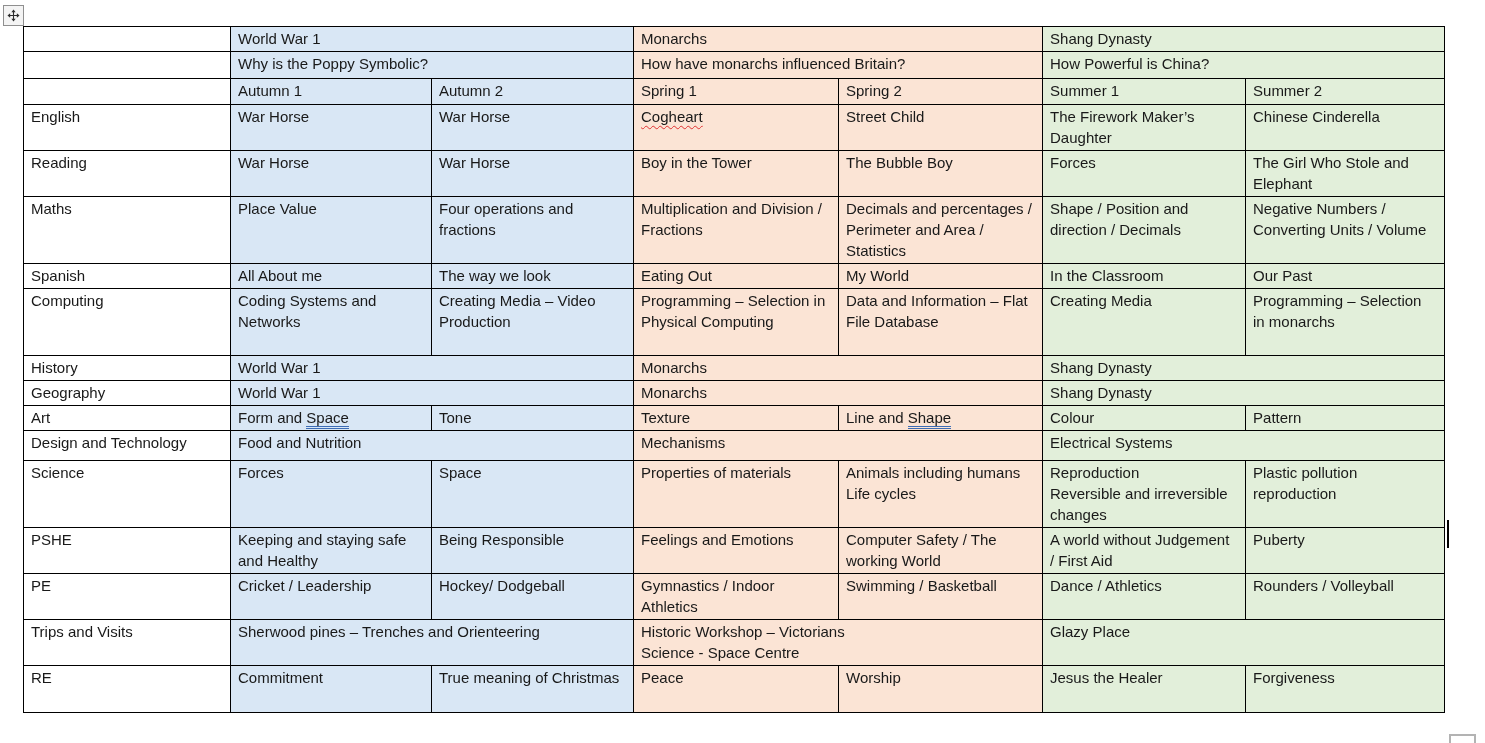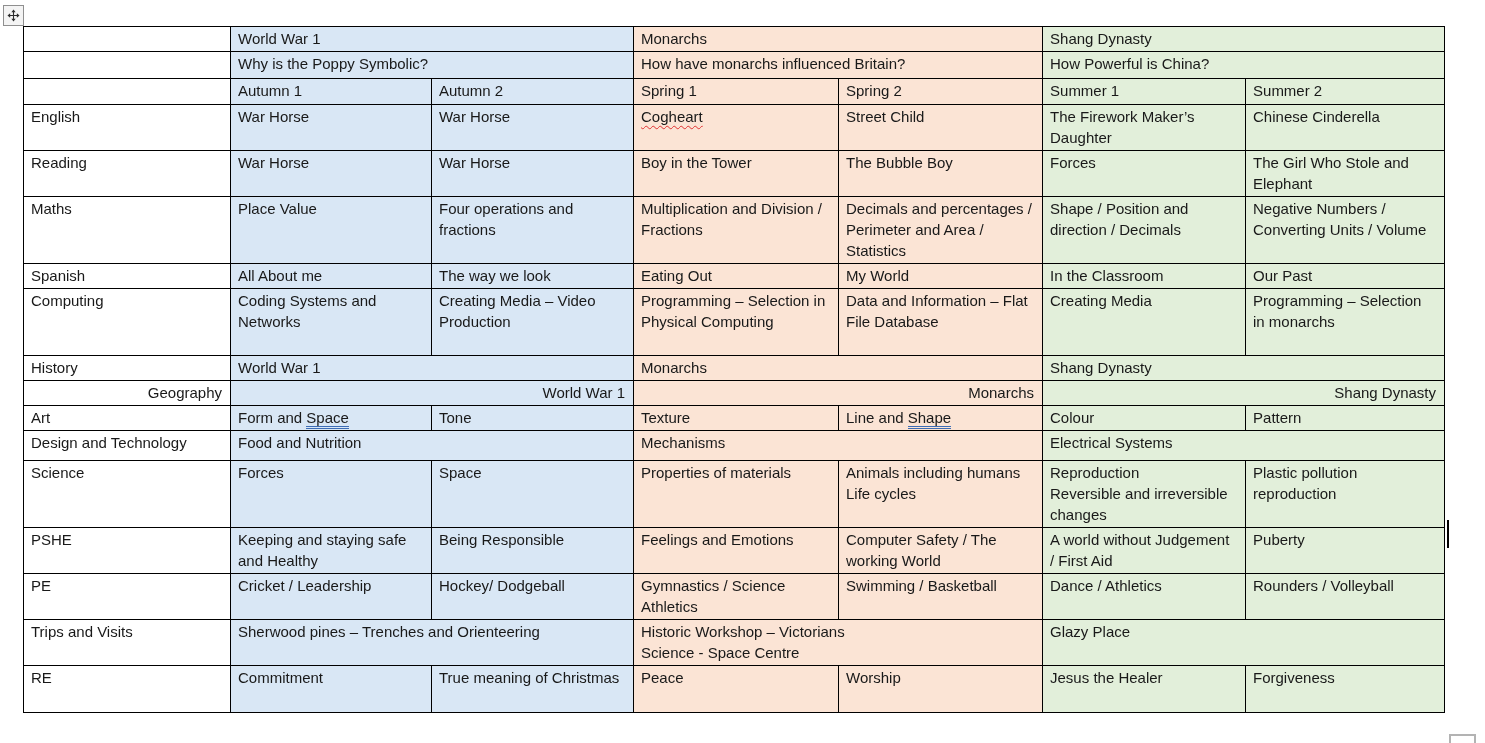--- a/index.html
+++ b/index.html
@@ -143,21 +143,21 @@
           <td class="spring">Data and Information – Flat File Database</td>
           <td class="summer">Creating Media</td>
           <td class="summer">Programming – Selection in monarchs</td>
         </tr>
         <tr style="height: 23px;">
           <td class="subject-cell">History</td>
           <td class="autumn" colspan="2">World War 1</td>
           <td class="spring" colspan="2">Monarchs</td>
           <td class="summer" colspan="2">Shang Dynasty</td>
         </tr>
-        <tr style="height: 23px; text-align: right;">
+        <tr style="height: 23px;">
           <td class="subject-cell">Geography</td>
           <td class="autumn" colspan="2">World War 1</td>
           <td class="spring" colspan="2">Monarchs</td>
           <td class="summer" colspan="2">Shang Dynasty</td>
         </tr>
         <tr style="height: 24px;">
           <td class="subject-cell">Art</td>
           <td class="autumn"><span>Form and </span><span class="mark-grammar">Space</span></td>
           <td class="autumn">Tone</td>
           <td class="spring">Texture</td>
@@ -188,21 +188,21 @@
           <td class="autumn">Being Responsible</td>
           <td class="spring">Feelings and Emotions</td>
           <td class="spring">Computer Safety / The working World</td>
           <td class="summer">A world without Judgement / First Aid</td>
           <td class="summer">Puberty</td>
         </tr>
         <tr style="height: 44px;">
           <td class="subject-cell">PE</td>
           <td class="autumn">Cricket / Leadership</td>
           <td class="autumn">Hockey/ Dodgeball</td>
-          <td class="spring">Gymnastics / Science Athletics</td>
+          <td class="spring">Gymnastics / Indoor Athletics</td>
           <td class="spring">Swimming / Basketball</td>
           <td class="summer">Dance / Athletics</td>
           <td class="summer">Rounders / Volleyball</td>
         </tr>
         <tr style="height: 45px;">
           <td class="subject-cell">Trips and Visits</td>
           <td class="autumn" colspan="2">Sherwood pines – Trenches and Orienteering</td>
           <td class="spring" colspan="2">Historic Workshop – Victorians
 Science - Space Centre</td>
           <td class="summer" colspan="2">Glazy Place</td>

